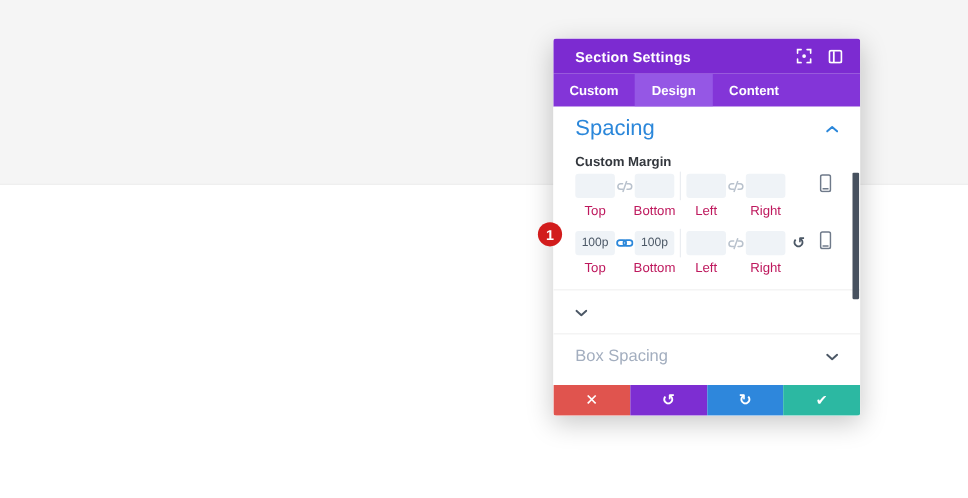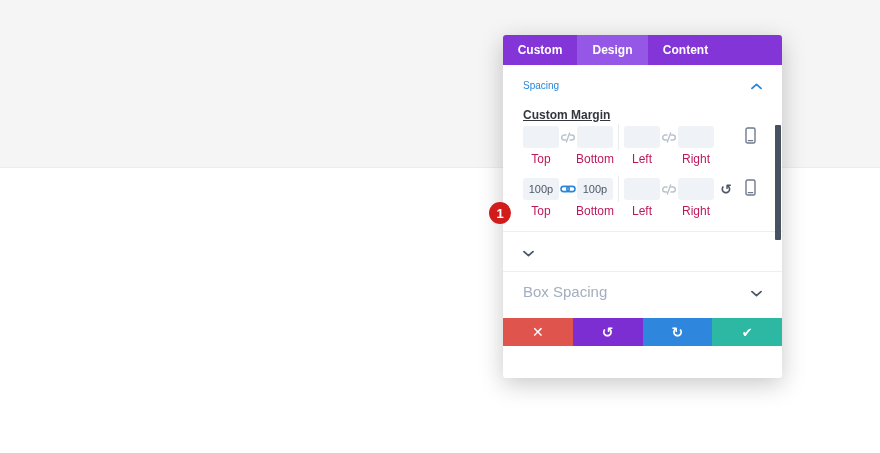--- a/index.html
+++ b/index.html
@@ -21,28 +21,28 @@
   .tabs { height:30px; background:#8335d8; display:flex; }
   .tab { height:30px; display:flex; align-items:center; justify-content:center;
          color:#ffffff; font-size:12px; font-weight:bold; cursor:pointer; }
   .tab.content { width:74px; }
   .tab.design { width:71px; background:#9557e5;text-align:center; }
   .tab.advanced { width:75px; }
 
   .body { position:relative; height:281px; background:#ffffff; overflow:hidden; }
 
   .section-head { height:40px; display:flex; align-items:center; padding:0 20px; cursor:pointer; }
-  .section-head .sec-title { font-size:10px; color:#2b87da; flex:1; }
+  .section-head .sec-title { font-size:20px; color:#2b87da; flex:1; }
   .collapsed-row { height:40px; display:flex; align-items:center; padding:0 20px; cursor:pointer; border-top:1px solid #efefef; }
   .collapsed-row .sec-title { font-size:15px; color:#a3aebf; flex:1; }
   .collapsed-row.first { margin-top:13px; }
 
   .group { padding:3px 26px 0 20px; }
   .group.padding-group { margin-top:9px; }
-  .group-label { font-size:12px; font-weight:bold; color:#33373d; margin-bottom:4px;text-decoration:underline; }
+  .group-label { font-size:12px; font-weight:bold; color:#33373d; margin-bottom:4px; }
   .fields-row { display:flex; align-items:center; height:22px; }
   .dim-input { width:36px; height:22px; background:#eff3f7; border:none; border-radius:3px;
                font-family:"Liberation Sans","DejaVu Sans",sans-serif; font-size:11px; color:#4c5866;
                text-align:center; outline:none; }
   .link-cell { width:18px; display:flex; align-items:center; justify-content:center; cursor:pointer; }
   .vdiv { width:1px; height:26px; background:#e8ecf0; margin:0 5px; }
   .row-icons { margin-left:auto; display:flex; align-items:center; gap:13px; }
   .reset-glyph { font-family:"DejaVu Sans",sans-serif; font-size:14px; font-weight:bold; color:#4c5866; line-height:1; cursor:pointer; }
   .sublabels { display:flex; padding-top:4px; height:18px; font-size:12px; color:#be185d; }
   .sublabels .cell { width:36px; display:flex; justify-content:center; white-space:nowrap; }
@@ -64,20 +64,41 @@
            display:flex; align-items:center; justify-content:center; }
 </style>
 </head>
 <body>
 
 <div class="page">
   <div class="top-band"></div>
 
   <div class="modal">
 
+    <div class="titlebar">
+      <span class="title">Section Settings</span>
+      <span class="spacer"></span>
+      <span class="tb-icon">
+        <svg width="14" height="14" viewBox="0 0 14 14">
+          <g stroke="#ffffff" stroke-width="1.6" fill="none" stroke-linecap="round">
+            <path d="M1 4.2V1h3.2"></path>
+              <path d="M9.8 1H13v3.2"></path>
+              <path d="M13 9.8V13H9.8"></path>
+              <path d="M4.2 13H1V9.8"></path>
+          </g>
+          <circle cx="7" cy="7" r="1.7" fill="#ffffff"></circle>
+        </svg>
+      </span>
+      <span class="tb-icon">
+        <svg width="13" height="13" viewBox="0 0 13 13">
+          <rect x="1" y="1" width="11" height="11" rx="1.5" fill="none" stroke="#ffffff" stroke-width="1.6"></rect>
+          <line x1="5" y1="1.5" x2="5" y2="11.5" stroke="#ffffff" stroke-width="1.6"></line>
+        </svg>
+      </span>
+    </div>
 
     <div class="tabs">
       <div class="tab content">Custom</div>
       <div class="tab design">Design</div>
       <div class="tab advanced">Content</div>
     </div>
 
     <div class="body">
 
       <div class="section-head">

